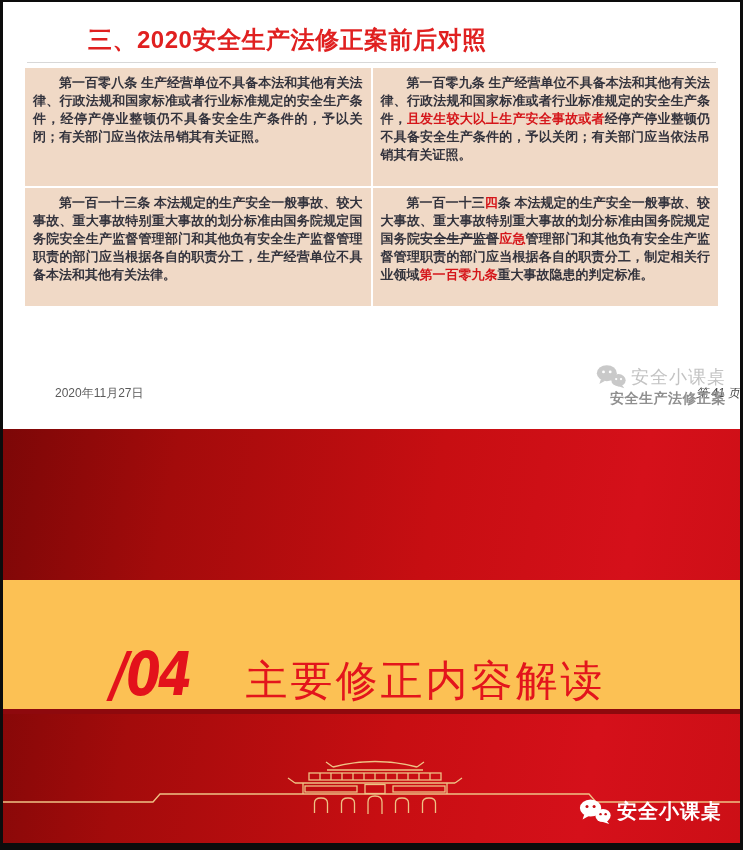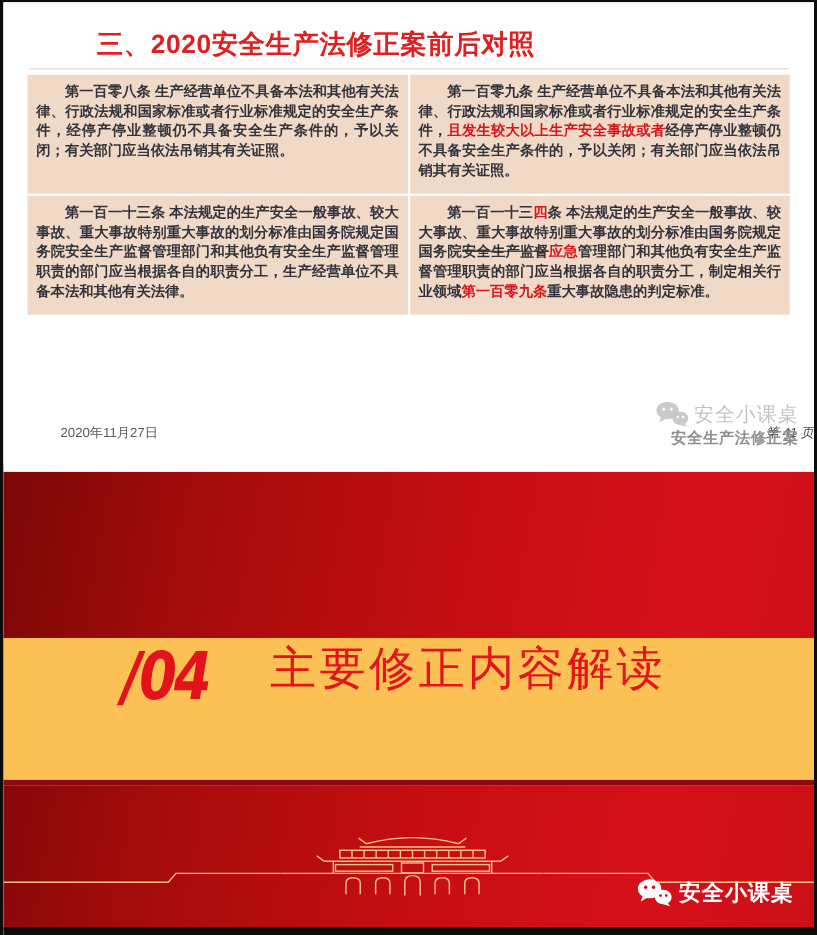--- a/index.html
+++ b/index.html
@@ -13,21 +13,21 @@
   .slide1 { position:absolute; top:0; left:0; right:0; height:422px; background:#fff; }
   .slide1-title { position:absolute; top:22px; left:45px; font-size:24px; font-weight:800;
                   color:#e02020; letter-spacing:0.5px;margin-left:40px; }
   .title-divider { position:absolute; top:60px; left:24px; right:24px; height:0; border-top:1px solid #d8d8d8; }
 
   .cmp-table { position:absolute; top:66px; left:22px; right:22px; display:flex; flex-direction:column; gap:2px; }
   .tr { display:flex; gap:2px; }
   .th { flex:1; background:#f9b338; color:#23265e; font-size:20px; font-weight:800;
         text-align:center; padding:8px 0 9px; }
   .td { flex:1; background:#f0d9c6; color:#33333d; font-size:13px; line-height:18px;
-        font-weight:600; padding:6px 8px 12px; text-align:justify; }
+        font-weight:600; padding:6px 8px 22px; text-align:justify; }
   .td p { text-indent:2em; }
   .seg-em { color:#d5161a; font-weight:800; }
   .seg-del { text-decoration:line-through; }
 
   .s1-footer { position:absolute; left:6px; right:0; bottom:12px; height:46px; }
   .f-date { position:absolute; left:46px; bottom:10px; font-size:12px; color:#5a5a5a; }
   .f-page { position:absolute; left:0; right:0; bottom:10px; text-align:right; font-size:12px; color:#4a4a4a;font-style:italic; }
   .f-brand { position:absolute; right:14px; bottom:4px; display:flex; flex-direction:column; align-items:flex-end; }
   .f-brand-row { display:flex; align-items:center; gap:5px; color:#c6c6c6; }
   .f-brand-name { font-size:18px; color:#c3c3c3; letter-spacing:1px; }
@@ -35,21 +35,21 @@
   .wx-icon { display:inline-block; }
   .wx-gray { color:#c9c9c9; }
   .wx-gray .eye { fill:#ffffff; }
   .wx-white { color:#ffffff; }
   .wx-white .eye { fill:#c90f16; }
 
   
   .slide2 { position:absolute; top:427px; left:0; right:0; height:416px;
             background:linear-gradient(100deg,#7c0707 0%,#a30b0b 22%,#c70e12 55%,#d5101a 80%,#cc0f16 100%); }
   .banner { position:absolute; top:151px; left:0; right:0; height:134px; background:#fcc154;
-            border-bottom:5px solid #8e090d; display:flex; align-items:flex-start; }
+            border-bottom:5px solid #8e090d; display:flex; align-items:flex-end; }
   .sec-num { margin-left:108px; font-size:60px; font-weight:800; font-style:italic;
              color:#e3121b; letter-spacing:-3px; transform:scaleX(0.82); transform-origin:left center;
              font-family:"DejaVu Sans", sans-serif; }
   .sec-title { margin-left:38px; font-size:42px; font-weight:400; color:#e3151c; letter-spacing:3px; }
   .building { position:absolute; left:0; right:0; bottom:0; height:92px; }
   .s2-brand { position:absolute; right:18px; bottom:20px; display:flex; align-items:center; gap:6px; z-index:3; }
   .s2-brand-name { color:#ffffff; font-size:20px; font-weight:700; letter-spacing:1px; }
 </style>
 </head>
 <body>

